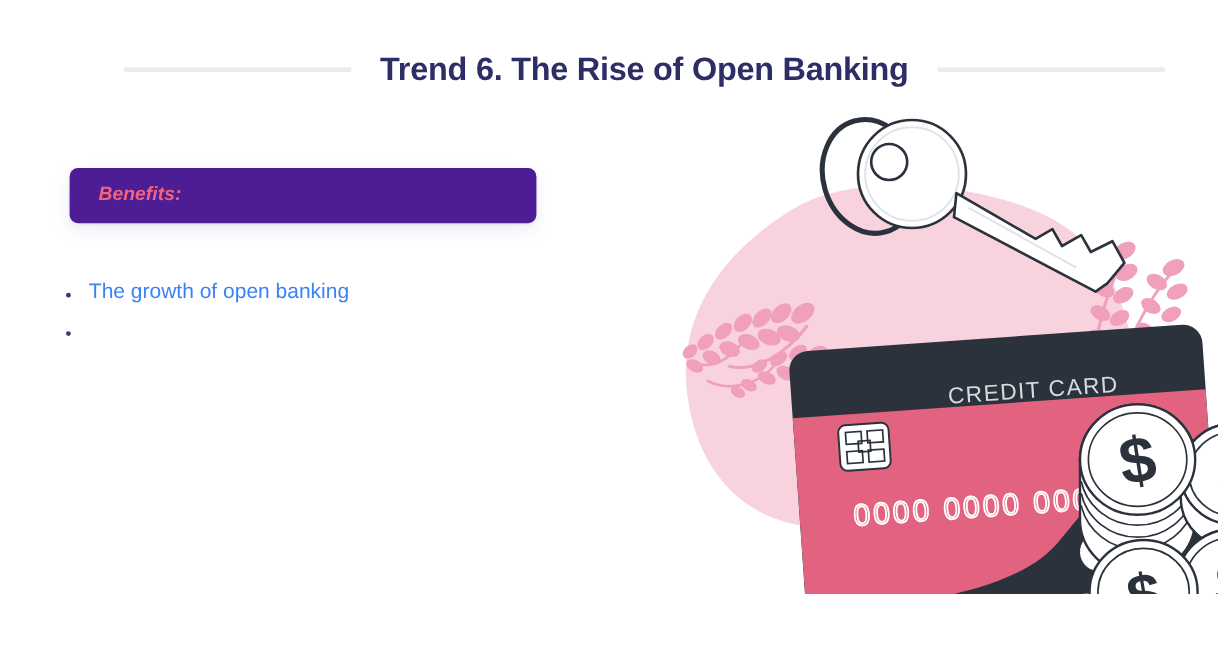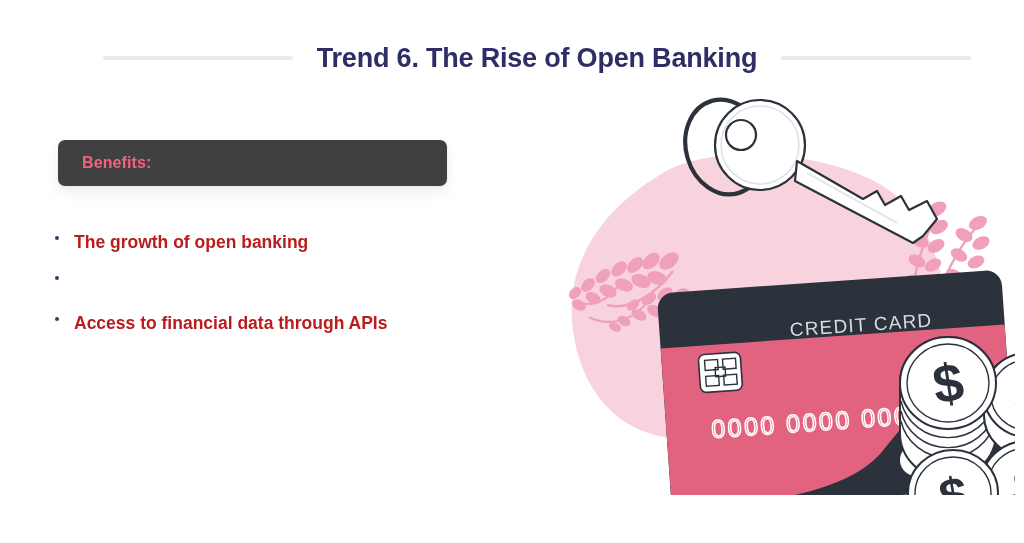--- a/index.html
+++ b/index.html
@@ -48,49 +48,49 @@
     position: absolute;
     left: 0;
     top: 140px;
     width: 520px;
   }
   #benefits-card {
     position: relative;
     margin-left: 58px;
     width: 389px;
     height: 46px;
-    background: #404040;
+    background: #4c1d95;
     border-radius: 7px;
     box-shadow: 0 6px 14px rgba(120,125,170,0.13),
                 0 1px 3px rgba(120,125,170,0.10);
     display: flex;
     align-items: center;
+    font-style: italic;
   }
   #benefits-title {
     margin-left: 24px;
     font-size: 16px;
     font-weight: bold;
     color: #f4637d;
     letter-spacing: 0.1px;
   }
 
   #benefits-list {
     list-style: none;
     margin: 0;
     padding: 0;
     margin-top: 46px;
     margin-left: 55px;
   }
   #benefits-list li {
     display: flex;
-    align-items: center;
+    align-items: flex-end;
     margin-bottom: 28px;
-    color: #b91c1c;
+    color: #3b82f6;
     font-size: 17.5px;
-    font-weight: bold;
   }
   .bullet-dot {
     flex: 0 0 auto;
     width: 4px;
     height: 4px;
     border-radius: 50%;
     background: #3a3a6b;
     position: relative;
     top: -5px;
     margin-right: 15px;
@@ -122,24 +122,20 @@
     <span id="benefits-title">Benefits:</span>
   </div>
 
   <ul id="benefits-list">
     <li>
       <span class="bullet-dot"></span>
       <span class="bullet-text">The growth of open banking</span>
     </li>
     <li>
       <span class="bullet-dot"></span>
-    </li>
-    <li>
-      <span class="bullet-dot"></span>
-      <span class="bullet-text">Access to financial data through APIs</span>
     </li>
   </ul>
 
 </div>
 
 <div id="illustration">
 <svg width="470" height="400" viewBox="0 0 470 400" xmlns="http://www.w3.org/2000/svg">
 
   <g>
     <path d="M118 78 C 60 112, 18 166, 28 236 C 38 306, 84 346, 146 344

